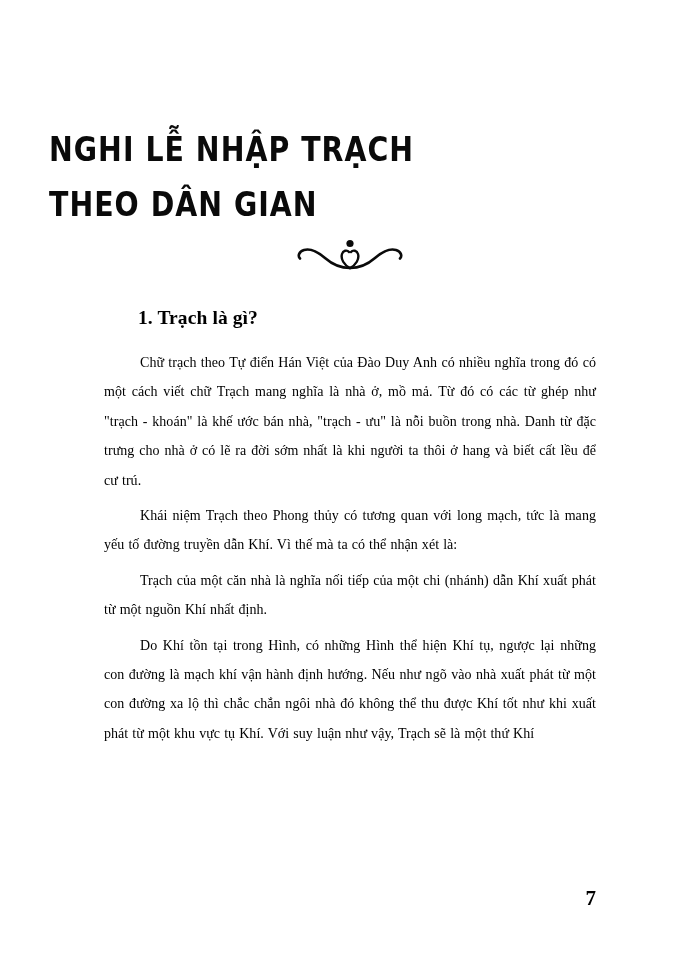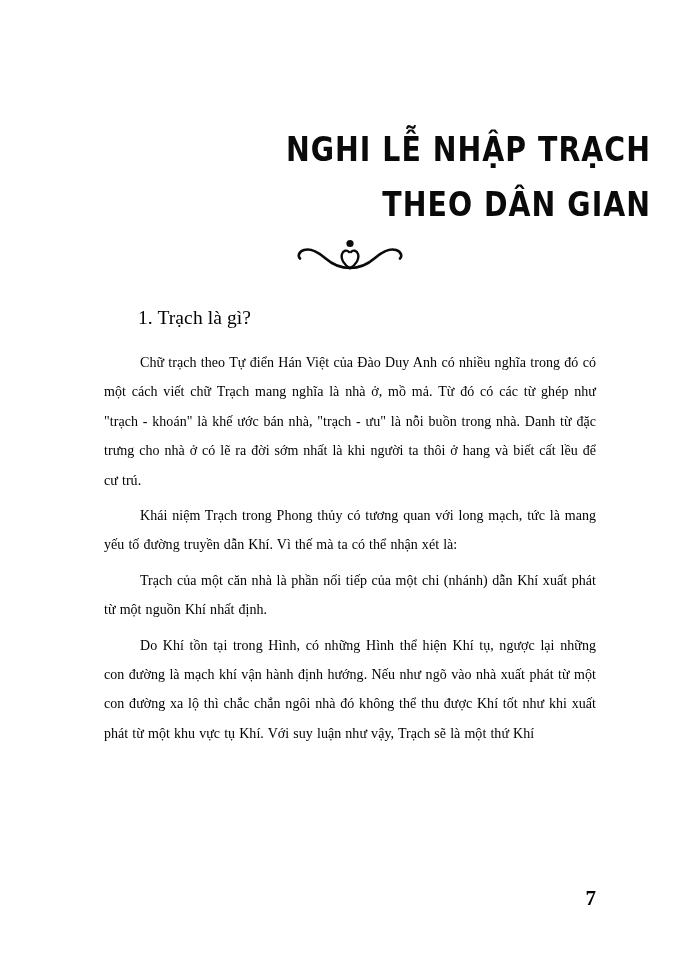--- a/index.html
+++ b/index.html
@@ -16,21 +16,21 @@
     font-family: "Liberation Serif", "DejaVu Serif", serif;
     color: #000000;
   }
 
   
   .title-block {
     position: absolute;
     left: 0;
     top: 128px;
     width: 700px;
-    text-align: right;
+    text-align: left;
   }
   .title-line {
     font-family: "DejaVu Sans", "Liberation Sans", sans-serif;
     font-weight: 700;
     font-size: 33px;
     letter-spacing: 1.2px;
     line-height: 44px;
     color: #0a0a0a;
     transform: scaleX(0.86);
     transform-origin: center center;
@@ -57,21 +57,21 @@
   
   .column {
     position: absolute;
     left: 104px;
     top: 303px;
     width: 492px;
   }
 
   .section-heading {
     font-size: 19.5px;
-    font-weight: 400;
+    font-weight: 700;
     line-height: 29px;
     margin: 0 0 16px 0;
     padding-left: 34px;
     letter-spacing: 0.1px;
   }
 
   .para {
     font-size: 14px;
     line-height: 29.4px;
     margin: 0 0 6px 0;
@@ -124,20 +124,20 @@
       </g>
 
       <circle cx="59" cy="9.5" r="3.6" fill="#0a0a0a"></circle>
     </svg>
   </div>
 
   <div class="column">
     <h2 class="section-heading">1. Trạch là gì?</h2>
 
     <p class="para">Chữ trạch theo Tự điển Hán Việt của Đào Duy Anh có nhiều nghĩa trong đó có một cách viết chữ Trạch mang nghĩa là nhà ở, mồ mả. Từ đó có các từ ghép như "trạch - khoán" là khế ước bán nhà, "trạch - ưu" là nỗi buồn trong nhà. Danh từ đặc trưng cho nhà ở có lẽ ra đời sớm nhất là khi người ta thôi ở hang và biết cất lều để cư trú.</p>
-    <p class="para">Khái niệm Trạch trong Phong thủy có tương quan với long mạch, tức là mang yếu tố đường truyền dẫn Khí. Vì thế mà ta có thể nhận xét là:</p>
-    <p class="para">Trạch của một căn nhà là phần nối tiếp của một chi (nhánh) dẫn Khí xuất phát từ một nguồn Khí nhất định.</p>
+    <p class="para">Khái niệm Trạch theo Phong thủy có tương quan với long mạch, tức là mang yếu tố đường truyền dẫn Khí. Vì thế mà ta có thể nhận xét là:</p>
+    <p class="para">Trạch của một căn nhà là nghĩa nối tiếp của một chi (nhánh) dẫn Khí xuất phát từ một nguồn Khí nhất định.</p>
     <p class="para">Do Khí tồn tại trong Hình, có những Hình thể hiện Khí tụ, ngược lại những con đường là mạch khí vận hành định hướng. Nếu như ngõ vào nhà xuất phát từ một con đường xa lộ thì chắc chắn ngôi nhà đó không thể thu được Khí tốt như khi xuất phát từ một khu vực tụ Khí. Với suy luận như vậy, Trạch sẽ là một thứ Khí</p>
   </div>
 
   <div class="page-number">7</div>
 
 </div>
 
 </body></html>

